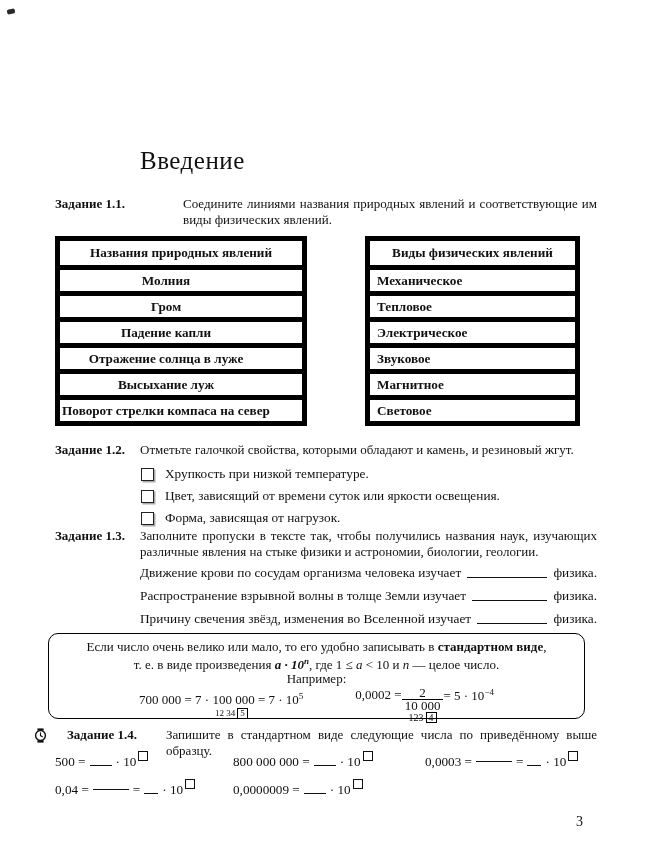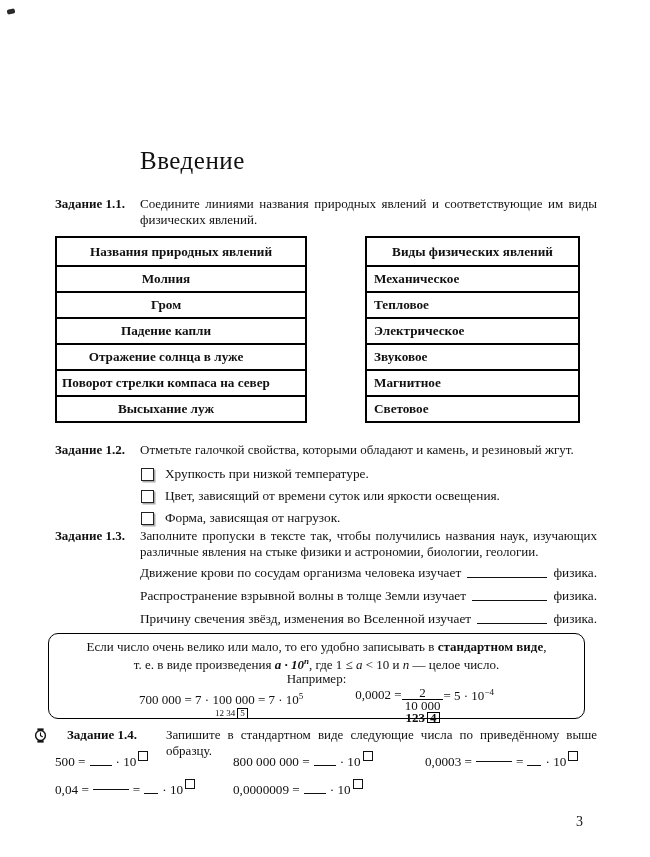--- a/index.html
+++ b/index.html
@@ -8,27 +8,27 @@
     position:relative; width:650px; height:857px; background:#ffffff;
     font-family:"Liberation Serif", serif; color:#111; overflow:hidden;
   }
   .scan-mark { position:absolute; left:7px; top:9px; width:8px; height:5px; background:#2a2a2a; border-radius:2px; transform:rotate(-12deg); }
   .title { position:absolute; left:140px; top:147px; font-size:25px; font-weight:normal; letter-spacing:0.5px; }
 
   .task-row { position:absolute; left:55px; width:542px; display:flex; font-size:13px; line-height:16px; }
   .task-label { width:85px; flex:none; font-weight:bold; }
   .task-text { flex:1; text-align:justify; }
 
-  .task11 { top:196px; }
+  .task11 { top:196px;gap:43px; }
   .task12 { top:442px; }
   .task13 { top:528px; }
 
   .tables { position:absolute; left:55px; top:236px; width:525px; display:flex; justify-content:space-between; }
   .tbl { border-collapse:collapse; table-layout:fixed; }
-  .tbl th, .tbl td { border:2px solid #000000; font-weight:bold; font-size:13.2px; padding:0; }
+  .tbl th, .tbl td { border:5px solid #000000; font-weight:bold; font-size:13.2px; padding:0; }
   .tbl th { height:29px; text-align:center; }
   .tbl td { height:26px; }
   .tbl-left { width:252px; }
   .tbl-left td { text-align:center; padding-right:30px; }
   .tbl-right { width:215px; }
   .tbl-right td { text-align:left; padding-left:7px; }
 
   .checklist { position:absolute; left:141px; top:463px; width:456px; }
   .check-row { display:flex; align-items:center; height:22px; font-size:13.3px; }
   .checkbox { width:13px; height:13px; border:1.2px solid #222; background:#fff; margin-right:11px; box-shadow:1.5px 1.5px 0 #aaa; flex:none; }
@@ -48,21 +48,21 @@
   sup { font-size:9px; }
   .for-example { line-height:14px; }
   .examples { display:flex; justify-content:center; align-items:center; gap:52px; margin-top:1px; }
   .ex1 { text-align:left; }
   .ex1-digits { font-size:9px; line-height:10px; margin-left:76px; }
   .dbox { display:inline-block; border:1px solid #000; padding:0 2px; margin-left:2px; line-height:9px; }
   .ex2 { display:flex; align-items:flex-start; }
   .frac { display:inline-flex; flex-direction:column; align-items:center; line-height:12px; }
   .frac .num { padding:0 2px; }
   .frac .den { border-top:1px solid #000; padding:0 3px; }
-  .fdigits { font-size:13px; line-height:10px;font-weight:bold; }
+  .fdigits { font-size:10px; line-height:10px; }
 
   .task14-head { position:absolute; left:33px; top:727px; width:564px; display:flex; align-items:flex-start; gap:19px; font-size:13px; line-height:16px; }
   .task14-head .task-label { width:80px; }
   .watch-icon { flex:none; width:15px; height:15px; margin-top:1px; }
 
   .grid14 { position:absolute; left:55px; top:751px; width:542px; display:grid; grid-template-columns:178px 192px 172px; grid-auto-rows:28px; }
   .item { font-size:13.2px; white-space:nowrap; line-height:20px; }
   .item > * { margin-right:4px; }
   .blank-s { display:inline-block; width:22px; height:12px; border-bottom:1px solid #111; }
   .blank-xs { display:inline-block; width:14px; height:12px; border-bottom:1px solid #111; }
@@ -97,24 +97,24 @@
         <tr>
             <td>Гром</td>
           </tr>
         <tr>
             <td>Падение капли</td>
           </tr>
         <tr>
             <td>Отражение солнца в луже</td>
           </tr>
         <tr>
+            <td>Высыхание луж</td>
+          </tr>
+        <tr>
             <td>Поворот стрелки компаса на север</td>
-          </tr>
-        <tr>
-            <td>Высыхание луж</td>
           </tr>
       </tbody>
     </table>
     <table class="tbl tbl-right">
       <tbody>
         <tr>
             <th>Виды физических явлений</th>
           </tr>
         <tr>
             <td>Механическое</td>

